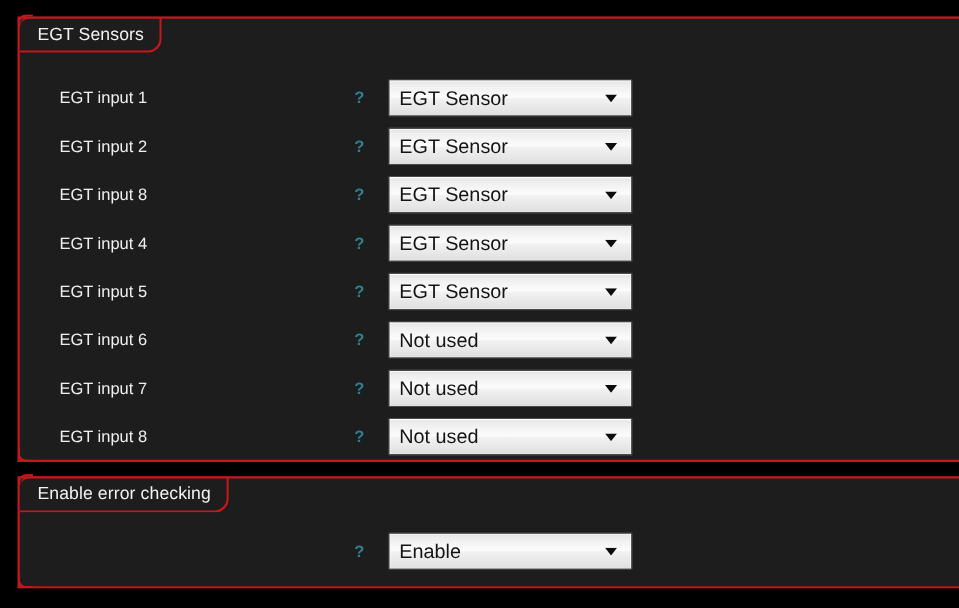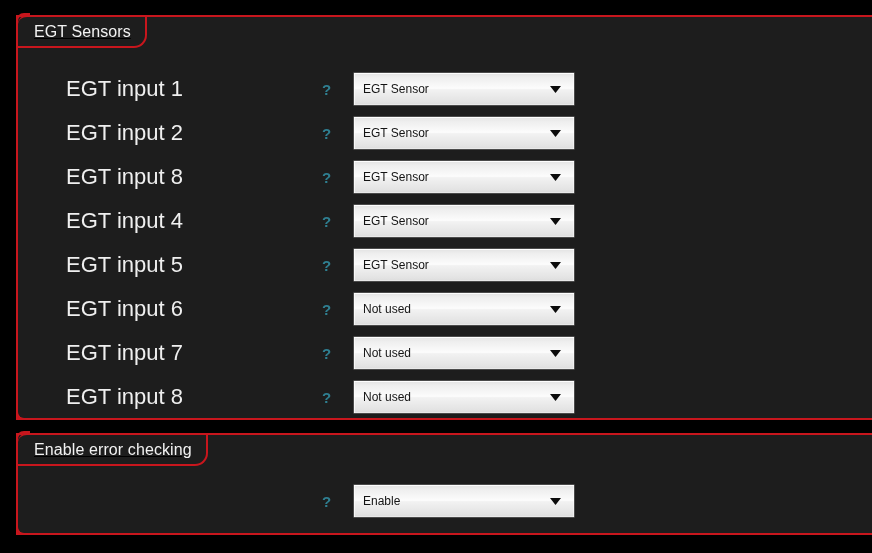--- a/index.html
+++ b/index.html
@@ -73,21 +73,20 @@
     background: #1d1d1d;
     border: 2px solid #c8161d;
     border-top-left-radius: 9px;
     border-bottom-right-radius: 13px;
     border-left: none;
     box-sizing: border-box;
     display: flex;
     align-items: center;
     padding: 0 14px 0 16px;
     z-index: 3;
-    text-decoration: underline;
   }
   .panel-title-text {
     color: #f2f2f2;
     font-size: 16px;
     letter-spacing: 0.1px;
     white-space: nowrap;
     line-height: 1;
   }
 
   .panel-body {
@@ -103,24 +102,23 @@
     position: absolute;
     left: 0;
     height: 38px;
     display: flex;
     align-items: center;
   }
   .row-label {
     position: absolute;
     left: 36px;
     color: #efefef;
-    font-size: 22px;
+    font-size: 15px;
     white-space: nowrap;
     line-height: 1;
-    margin-left: 12px;
   }
   .help-icon {
     position: absolute;
     left: 304px;
     color: #2f7f91;
     font-size: 15px;
     font-weight: bold;
     line-height: 1;
     cursor: help;
     user-select: none;
@@ -150,21 +148,21 @@
       inset 0 -1px 0 rgba(255,255,255,0.35);
     display: flex;
     align-items: center;
     cursor: pointer;
     overflow: hidden;
   }
   .dropdown-text {
     flex: 1;
     padding-left: 9px;
     color: #141414;
-    font-size: 12px;
+    font-size: 18px;
     line-height: 1;
     white-space: nowrap;
     overflow: hidden;
     text-overflow: ellipsis;
   }
   .dropdown-arrow {
     width: 30px;
     display: flex;
     align-items: center;
     justify-content: center;

